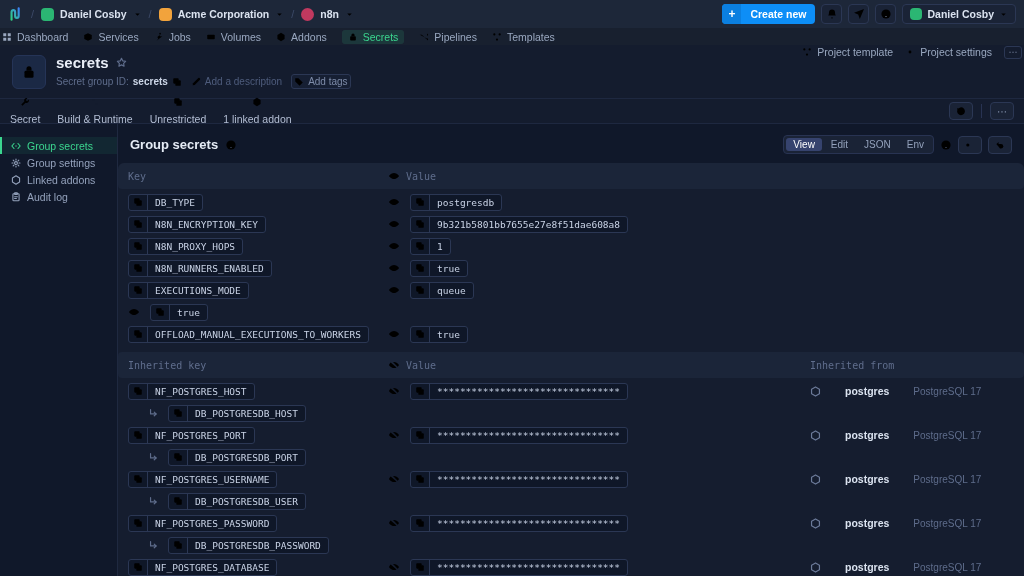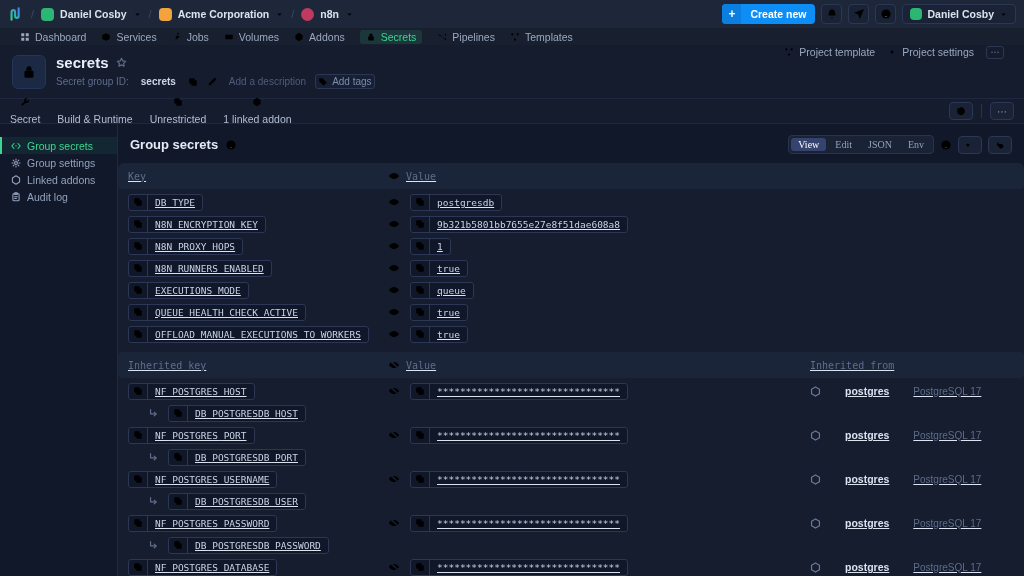--- a/index.html
+++ b/index.html
@@ -34,21 +34,21 @@
     justify-content:center; background:#0b7fe0; font-weight:600; font-size:12px; }
   .create-btn .cb-label { padding:0 9px; font-size:10.5px; }
   .iconbtn { width:21px; height:20px; border:1px solid #2b3754; border-radius:4px;
     justify-content:center; color:#97a5bf; background:#1a2336; }
   .userchip { height:20px; border:1px solid #2b3754; border-radius:4px; padding:0 7px;
     gap:5px; color:#dbe3f0; font-weight:600; background:#1a2336; }
   .userchip .chev { color:#64748f; }
 
   
   .navbar { height:17px; background:#18202f; display:flex; justify-content:space-between;
-    align-items:center; padding:0 20px; font-size:10.5px; }
+    align-items:center; padding:0 2px; font-size:10.5px; }
   .nav-left { display:flex; align-items:center; gap:15px; }
   .nav-item { gap:5px; color:#9aa8c0; }
   .nav-item.active { color:#3bd68f; background:rgba(59,214,143,.13); border-radius:3px;
     padding:1px 6px; }
   .nav-right { display:flex; align-items:center; gap:12px; color:#9aa8c0;margin-top:31px; }
   .nav-more { width:18px; height:13px; border:1px solid #2b3754; border-radius:3px;
     justify-content:center; color:#8b99b5; font-size:9px; }
 
   
   .pagehead { height:53px; background:#141c2e; display:flex; align-items:center;
@@ -56,21 +56,21 @@
   .locktile { width:34px; height:34px; border-radius:6px; background:#1b2945;
     border:1px solid #253457; display:flex; align-items:center; justify-content:center;
     color:#2f86f6; }
   .title-row { display:flex; align-items:center; gap:7px; }
   .page-title { font-size:15px; font-weight:700; color:#e9eef7; }
   .star { color:#5e6c8b; }
   .sub-row { display:flex; align-items:center; gap:9px; margin-top:3px; font-size:10px; }
   .muted { color:#5e6c8b; }
   .dim { color:#4e5c7c; }
   .gid { color:#cdd7e8; font-weight:700; }
-  .inline { display:inline-flex; align-items:center; gap:12px; }
+  .inline { display:inline-flex; align-items:center; gap:4px; }
   .tag-btn { border:1px solid #2b3754; border-radius:3px; padding:1px 2px;
     color:#7d8ba8; font-size:10px; gap:4px; background:#161f33; }
 
   
   .metarow { height:26px; background:#141c2e; border-top:1px solid #1e2840;
     border-bottom:1px solid #1e2840; display:flex; justify-content:space-between;
     align-items:center; padding:0 10px; }
   .meta-left { display:flex; align-items:center; gap:17px; }
   .meta-item { gap:6px; font-size:10.5px; color:#b3bed4;flex-direction:column; }
   .meta-right { display:flex; align-items:center; gap:8px; }
@@ -86,29 +86,29 @@
   .side-item .ic { width:10px; height:10px; }
   .side-item.active { color:#3bd68f; background:rgba(52,211,153,.08);
     border-left-color:#3bd68f; }
 
   .main { flex:1; display:flex; flex-direction:column; }
   .main-head { display:flex; justify-content:space-between; align-items:center;
     padding:11px 12px 9px 12px; }
   .mh-left { display:flex; align-items:center; gap:7px; }
   .main-title { font-size:13px; font-weight:700; color:#e6ecf6; }
   .help-ic { color:#5e6c8b; }
-  .mh-right { display:flex; align-items:center; gap:6px;font-family:Liberation Serif, serif; }
+  .mh-right { display:flex; align-items:center; gap:6px; }
   .seg { display:flex; background:#1a2336; border:1px solid #283352; border-radius:4px;
     padding:2px; gap:2px; }
   .seg button { padding:1px 7px; font-size:10px; color:#93a1bb; border-radius:3px; }
   .seg button.active { background:#36436e; color:#fff; }
 
   
   .panel { flex:1; background:#151d2f; border-radius:6px 6px 0 0; margin:0;
-    overflow:hidden;text-decoration:underline; }
+    overflow:hidden; }
   .grid { display:grid; grid-template-columns:260px 422px 1fr; align-items:center;
     padding:0 10px; }
   .band { height:26px; background:#1b2539; border-radius:4px;
     font-family:"DejaVu Sans Mono",monospace; font-size:10px; color:#5f6d8c; }
   .band .hdr { display:flex; align-items:center; gap:6px; }
   .band2 { margin-top:5px; }
   .rows { padding:2px 0; }
   .row { height:22px; }
   .cell { display:flex; align-items:center; }
   .chip { display:inline-flex; align-items:stretch; border:1px solid #2b3754;
@@ -676,30 +676,20 @@
                     </svg>
                   </button>
         <span class="chip-text">queue</span>
       </span>
     </div>
     <div></div>
   </div>
 
   <div class="row grid">
     <div class="cell">
-      <span class="chip">
-        <button class="chip-copy">
-                    <svg class="ic10">
-                      <use href="#i-copy"></use>
-                    </svg>
-                  </button>
-        <span class="chip-text">QUEUE_HEALTH_CHECK_ACTIVE</span>
-      </span>
-    </div>
-    <div class="cell">
       <button class="eye-btn">
                   <svg class="ic12">
                     <use href="#i-eye"></use>
                   </svg>
                 </button>
       <span class="chip">
         <button class="chip-copy">
                     <svg class="ic10">
                       <use href="#i-copy"></use>
                     </svg>

